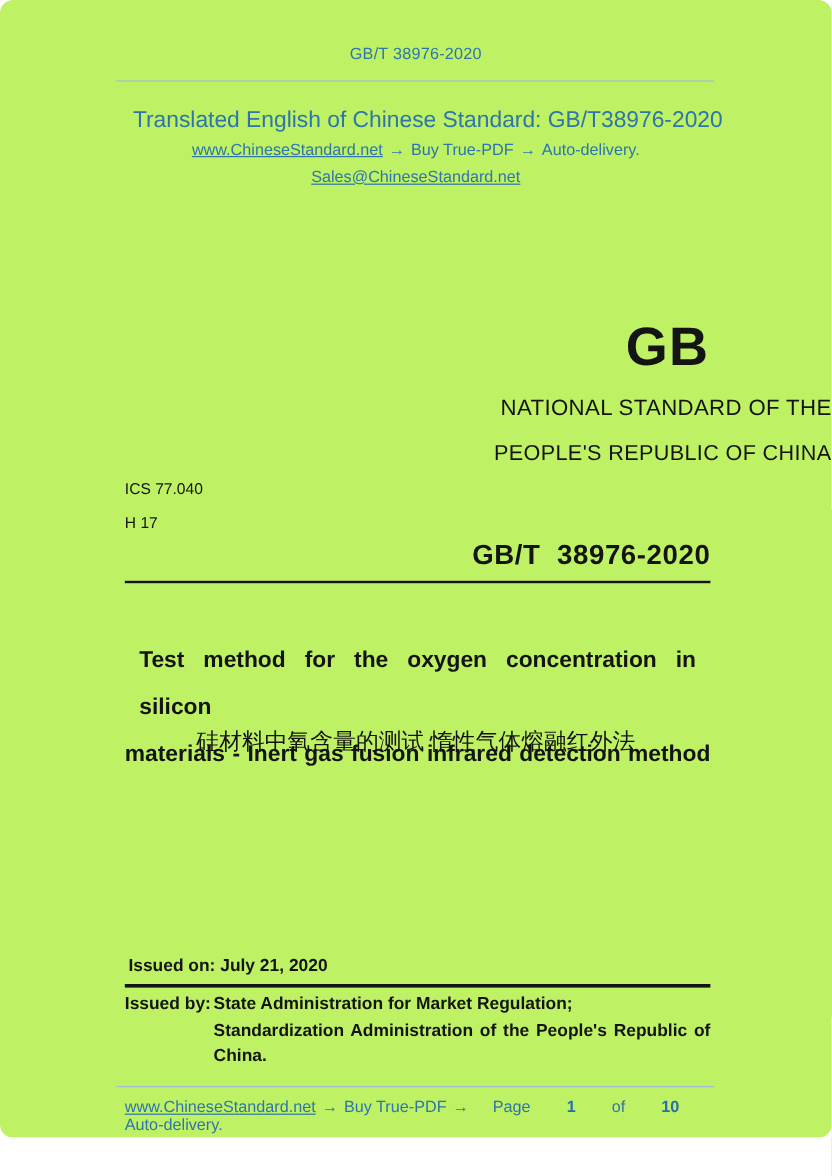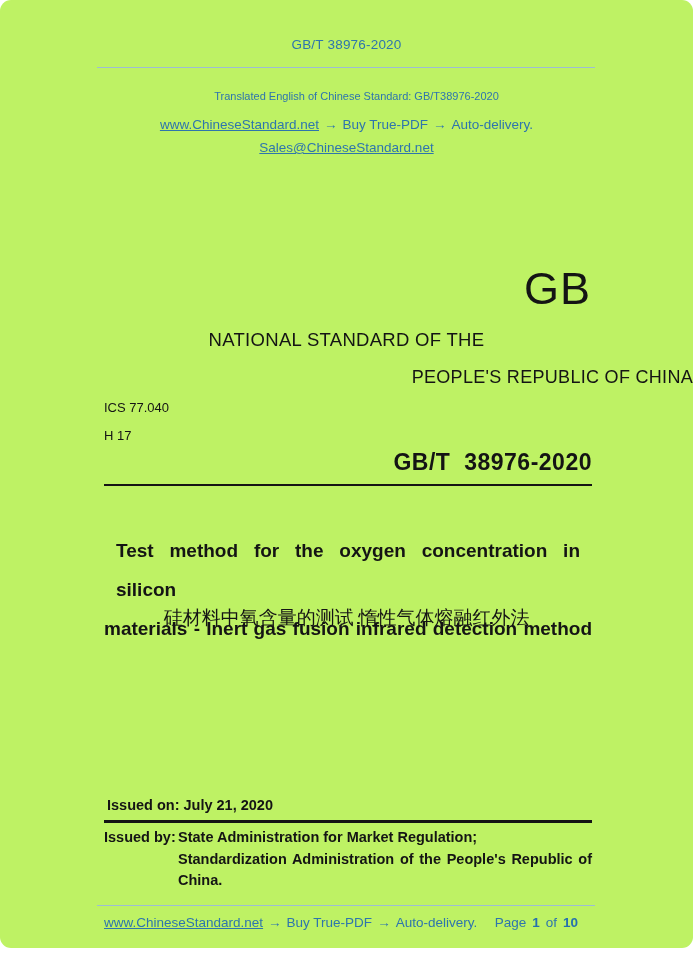--- a/index.html
+++ b/index.html
@@ -16,28 +16,28 @@
     font-family:"Liberation Sans","DejaVu Sans",sans-serif;
     overflow:hidden;
     border-radius:11px;
   }
   .blue{color:var(--link-blue);}
   .centered{left:0;right:0;text-align:center;}
   .abs{position:absolute;}
 
   .hdr-num{top:37px;font-size:13.5px;letter-spacing:0.2px;}
   .hdr-rule{top:67px;left:97px;width:498px;height:1px;background:var(--rule-blue);}
-  .hdr-translated{top:90px;font-size:11px;padding-left:20px;}
+  .hdr-translated{top:90px;font-size:19px;padding-left:20px;}
   .hdr-buy{top:117px;font-size:13.5px;}
   .hdr-sales{top:140px;font-size:13.5px;}
   .link{text-decoration:underline;cursor:pointer;color:var(--link-blue);}
   .arrow{margin:0 5px;display:inline-block;}
 
-  .gb-logo{top:266px;right:102px;font-size:45px;line-height:46px;font-weight:normal;letter-spacing:1px;color:var(--text-black);}
-  .national-1{top:329px;font-size:18.5px;letter-spacing:0.3px;color:var(--text-black);}
+  .gb-logo{top:266px;right:102px;font-size:45px;line-height:46px;font-weight:bold;letter-spacing:1px;color:var(--text-black);}
+  .national-1{top:329px;font-size:18.5px;letter-spacing:0.3px;color:var(--text-black);text-align:right;}
   .national-2{top:367px;font-size:18px;letter-spacing:0.3px;color:var(--text-black);text-align:right;}
   .ics{top:400px;left:104px;font-size:13px;color:var(--text-black);}
   .h17{top:428px;left:104px;font-size:13px;color:var(--text-black);}
   .std-num{top:449px;right:101px;font-size:23px;font-weight:bold;white-space:pre;letter-spacing:0.5px;color:var(--text-black);}
   .rule-black-1{top:484px;left:104px;width:488px;height:2px;background:var(--text-black);}
 
   .title-block{top:531px;left:104px;width:488px;font-size:19px;font-weight:bold;line-height:39px;color:var(--text-black);}
   .title-line1{text-align:justify;text-align-last:justify;padding:0 12px;}
   .title-line2{text-align:justify;text-align-last:justify;}
   .subtitle{top:605px;font-size:19px;font-family:"Liberation Serif","DejaVu Serif",serif;color:var(--text-black);}
@@ -46,21 +46,21 @@
   .dates-row .val{margin-left:4px;}
   .rule-black-2{top:820px;left:104px;width:488px;height:2.5px;background:var(--text-black);}
 
   .issued-by{top:827px;left:104px;width:488px;display:flex;font-size:14.5px;font-weight:bold;line-height:21.5px;color:var(--text-black);}
   .issued-by .label{width:74px;flex:none;}
   .issued-by .content{flex:1;}
   .issuer-l2{text-align:justify;text-align-last:justify;}
 
   .ftr-rule{top:905px;left:97px;width:498px;height:1px;background:var(--rule-blue);}
   .ftr-row{top:915px;left:104px;right:112px;display:flex;justify-content:space-between;align-items:baseline;font-size:13.5px;}
-  .pg{margin:0 3px;}
+  .pg{margin:0 15px;}
   .pg-num{font-weight:bold;color:#2570ae;}
 </style>
 </head>
 <body>
 
 <div class="page">
 
   <div class="abs centered hdr-num blue">GB/T 38976-2020</div>
   <div class="abs hdr-rule"></div>
 

